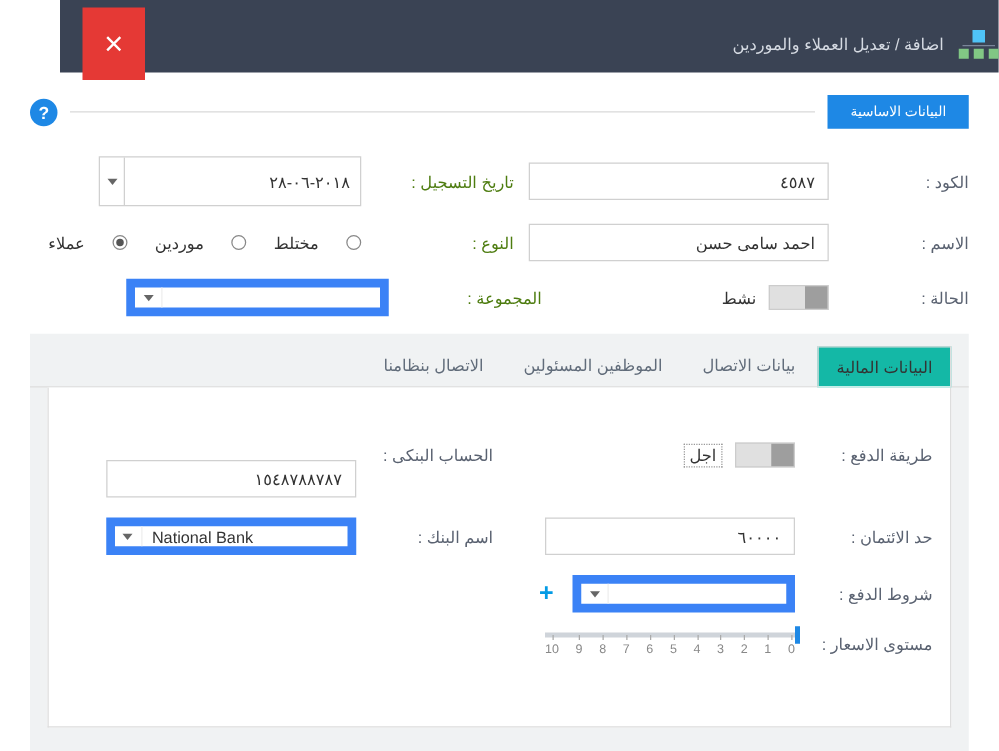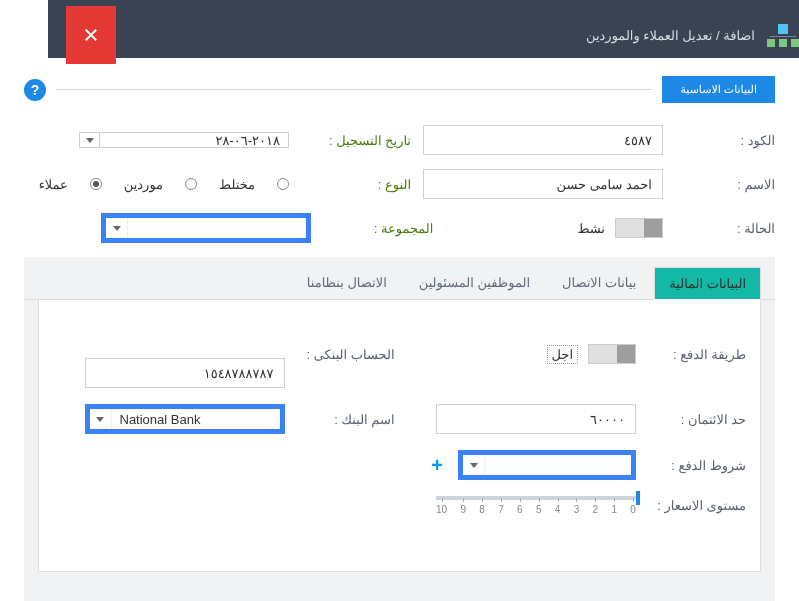--- a/index.html
+++ b/index.html
@@ -21,21 +21,21 @@
 .section-line { flex: 1; height: 1px; background: #d9d9d9; }
 .section-tab { background: #1e88e5; color: #fff; padding: 7px 18px; font-size: 11px; }
 .help-icon { width: 22px; height: 22px; border-radius: 50%; background: #1e88e5; color: #fff; display: flex; align-items: center; justify-content: center; font-weight: bold; font-size: 14px; cursor: pointer; }
 
 .form-row { display: flex; align-items: center; margin-bottom: 14px; gap: 12px; }
 .form-label { color: #5a6271; min-width: 100px; text-align: right; }
 .form-label2 { color: #4d7c0f; min-width: 110px; text-align: right; }
 .text-input { border: 1px solid #d0d0d0; padding: 6px 10px; height: 30px; background: #fff; color: #333; font-family: inherit; font-size: 13px; direction: ltr; text-align: left; }
 .code-input { width: 240px; text-align: left; }
 .name-input { width: 240px; text-align: right; direction: rtl; }
-.date-picker { width: 210px; border: 1px solid #d0d0d0; height: 16px; display: flex; align-items: center; background: #fff; direction: ltr; }
+.date-picker { width: 210px; border: 1px solid #d0d0d0; height: 40px; display: flex; align-items: center; background: #fff; direction: ltr; }
 .date-picker .caret { width: 20px; height: 100%; border-right: 1px solid #d0d0d0; display: flex; align-items: center; justify-content: center; cursor: pointer; }
 .date-picker .val { flex: 1; text-align: right; padding: 0 8px; }
 
 .radio-group { display: flex; gap: 22px; align-items: center; }
 .radio-opt { display: flex; align-items: center; gap: 22px; cursor: pointer; }
 .radio-opt .circle { width: 12px; height: 12px; border: 1px solid #888; border-radius: 50%; display: flex; align-items: center; justify-content: center; }
 .radio-opt.selected .circle::after { content: ''; width: 6px; height: 6px; background: #555; border-radius: 50%; }
 
 .toggle { display: flex; align-items: center; gap: 10px; }
 .toggle-sw { width: 48px; height: 20px; background: #e0e0e0; position: relative; border: 1px solid #ccc; cursor: pointer; }
@@ -44,21 +44,21 @@
 .tabs-panel { background: #f0f2f3; padding: 0 0 30px; margin-top: 8px; }
 .tabs { display: flex; border-bottom: 1px solid #ddd; padding: 10px 14px 0; gap: 4px; }
 .tab { padding: 8px 14px; color: #616c7a; cursor: pointer; font-size: 13px; }
 .tab.active { background: #14b8a6; border: 1px solid #ddd; border-bottom: 1px solid #fff; margin-bottom: -1px; color: #333; }
 .tab-body { background: #fff; margin: 0 14px; padding: 20px 14px 40px; border: 1px solid #ddd; border-top: none; }
 
 .tab-row { display: flex; align-items: center; margin-bottom: 16px; gap: 10px; }
 .tab-col { display: flex; align-items: center; gap: 10px; }
 .tab-label { color: #5a6271; min-width: 100px; text-align: right; }
 
-.dropdown { border: 5px solid #3b82f6; height: 30px; display: flex; align-items: center; background: #fff; direction: ltr; cursor: pointer; }
+.dropdown { border: 7px solid #3b82f6; height: 30px; display: flex; align-items: center; background: #fff; direction: ltr; cursor: pointer; }
 .dropdown .caret { width: 22px; height: 100%; display: flex; align-items: center; justify-content: center; border-right: 1px solid #eee; }
 .dropdown .val { flex: 1; padding: 0 8px; text-align: left; }
 
 .plus-btn { width: 22px; height: 22px; display: flex; align-items: center; justify-content: center; color: #039be5; font-size: 20px; cursor: pointer; font-weight: bold; }
 
 .slider-wrap { width: 200px; }
 .slider-track { height: 4px; background: #cfd4da; position: relative; margin-bottom: 4px; }
 .slider-thumb { position: absolute; right: -4px; top: -5px; width: 4px; height: 14px; background: #1e88e5; cursor: pointer; }
 .slider-ticks { display: flex; justify-content: space-between; font-size: 10px; color: #888; direction: ltr; }
 .slider-ticks span { position: relative; }

